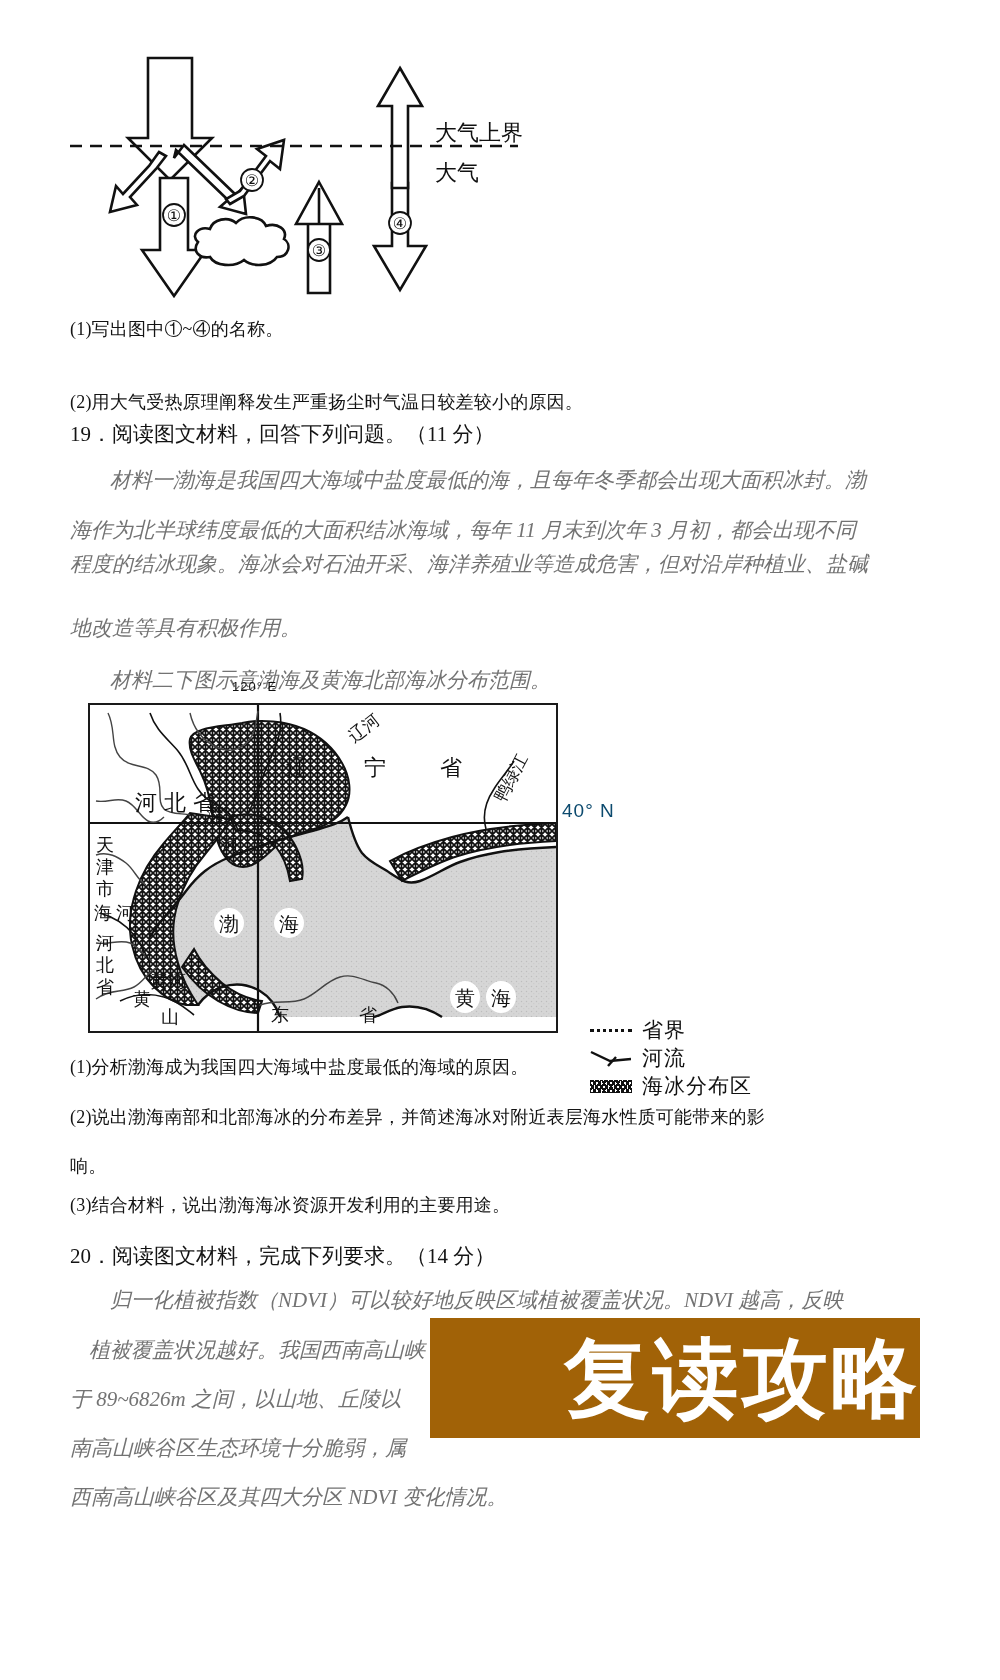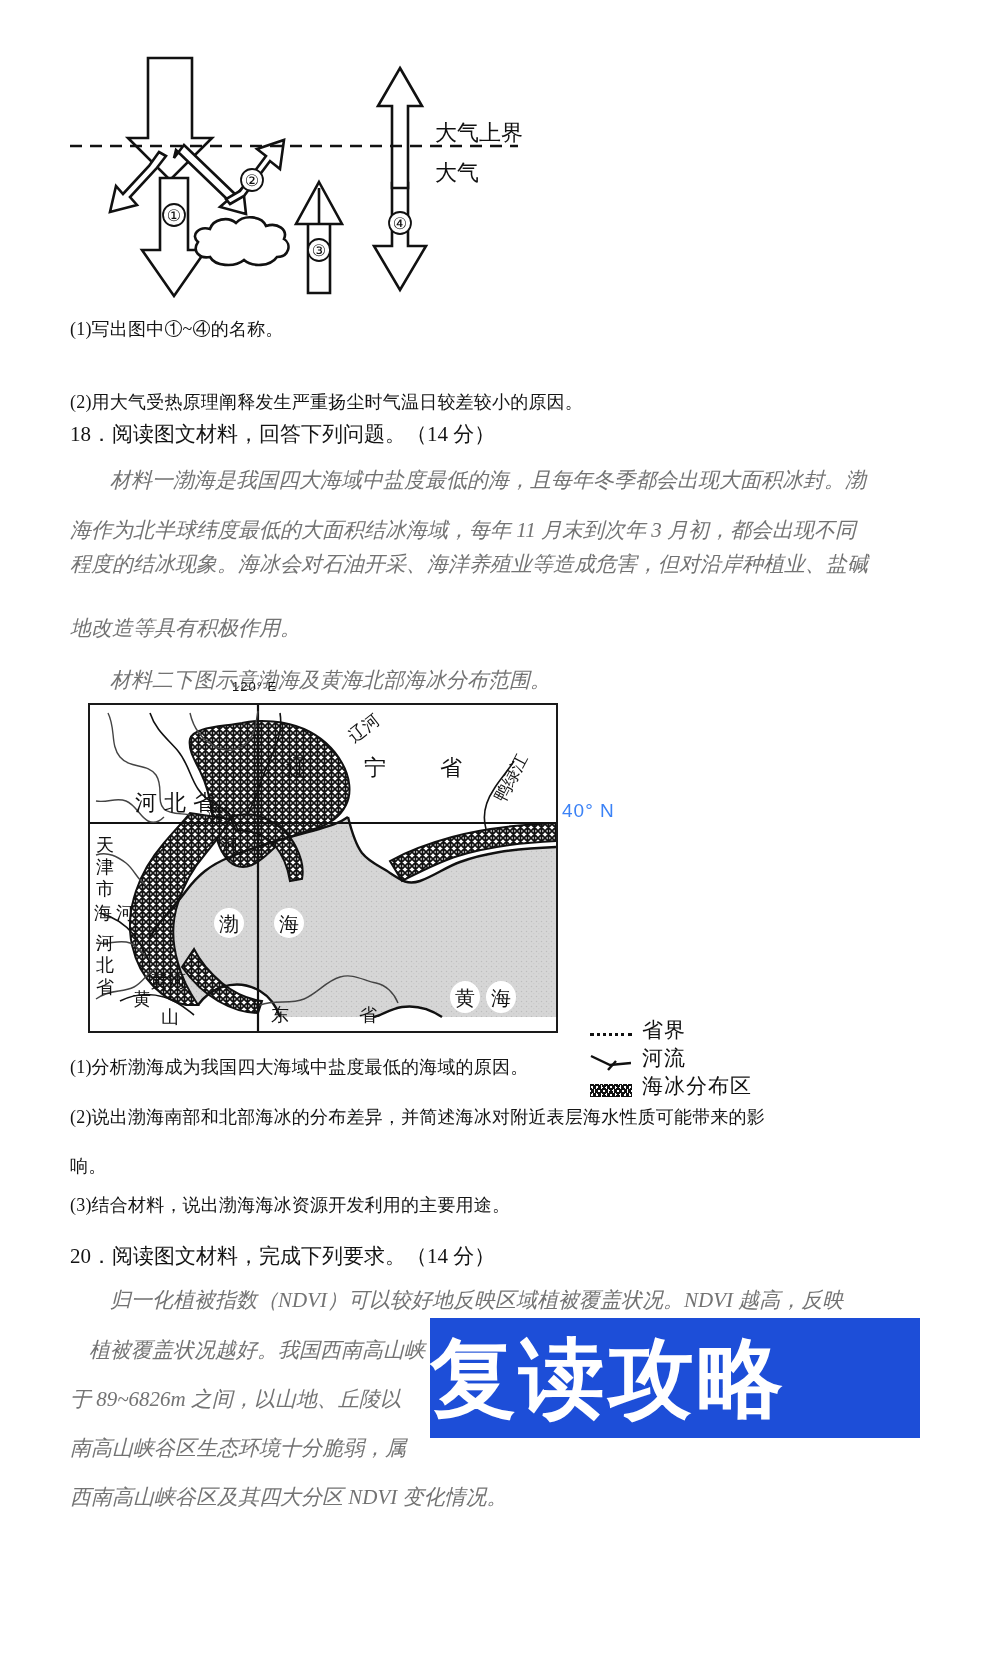--- a/index.html
+++ b/index.html
@@ -81,33 +81,33 @@
     color: #111;
   }
   .map-lat-label {
     position: absolute;
     left: 562px;
     top: 800px;
     font-size: 19px;
     font-family: "Liberation Sans", sans-serif;
     letter-spacing: 1px;
     white-space: nowrap;
-    color: #3b82f6;
+    color: #0c4a6e;
     text-align: right;
   }
   
   #map-legend {
     position: absolute;
     left: 588px;
     top: 1016px;
     width: 200px;
   }
   .legend-row {
     display: flex;
-    align-items: flex-end;
+    align-items: center;
     height: 28px;
   }
   .legend-sym {
     width: 46px;
     height: 20px;
     margin-right: 8px;
     flex: 0 0 46px;
     position: relative;
   }
   .legend-txt {
@@ -133,24 +133,24 @@
       #fff;
   }
 
   
   #watermark {
     position: absolute;
     left: 430px;
     top: 1318px;
     width: 490px;
     height: 120px;
-    background: #1d4ed8;
+    background: #a16207;
     display: flex;
     align-items: center;
-    justify-content: flex-start;
+    justify-content: flex-end;
   }
   #watermark .wm-text {
     font-family: "Liberation Sans", "DejaVu Sans", sans-serif;
     font-weight: bold;
     font-size: 86px;
     color: #ffffff;
     letter-spacing: 3px;
     line-height: 1;
     white-space: nowrap;
   }
@@ -202,21 +202,21 @@
       </g>
 
       <text x="365" y="112" font-family="Liberation Sans, sans-serif" font-size="22" fill="#111">大气上界</text>
       <text x="365" y="152" font-family="Liberation Sans, sans-serif" font-size="22" fill="#111">大气</text>
     </svg>
   </div>
 
   <div class="qline" style="left:70px; top:320px;">(1)写出图中①~④的名称。</div>
   <div class="qline" style="left:70px; top:371px;margin-top:22px;">(2)用大气受热原理阐释发生严重扬尘时气温日较差较小的原因。</div>
 
-  <div class="qnum" style="left:70px; top:420px;">18．阅读图文材料，回答下列问题。（14 分）</div>
+  <div class="qnum" style="left:70px; top:420px;">19．阅读图文材料，回答下列问题。（11 分）</div>
 
   <div class="material" style="left:110px; top:470px;">材料一渤海是我国四大海域中盐度最低的海，且每年冬季都会出现大面积冰封。渤</div>
   <div class="material" style="left:70px; top:520px;">海作为北半球纬度最低的大面积结冰海域，每年 11 月末到次年 3 月初，都会出现不同</div>
   <div class="material" style="left:70px; top:554px;">程度的结冰现象。海冰会对石油开采、海洋养殖业等造成危害，但对沿岸种植业、盐碱</div>
   <div class="material" style="left:70px; top:618px;">地改造等具有积极作用。</div>
 
   <div class="material" style="left:110px; top:670px;">材料二下图示意渤海及黄海北部海冰分布范围。</div>
 
   <div class="map-lon-label">120° E</div>
   <div class="map-lat-label">40° N</div>

